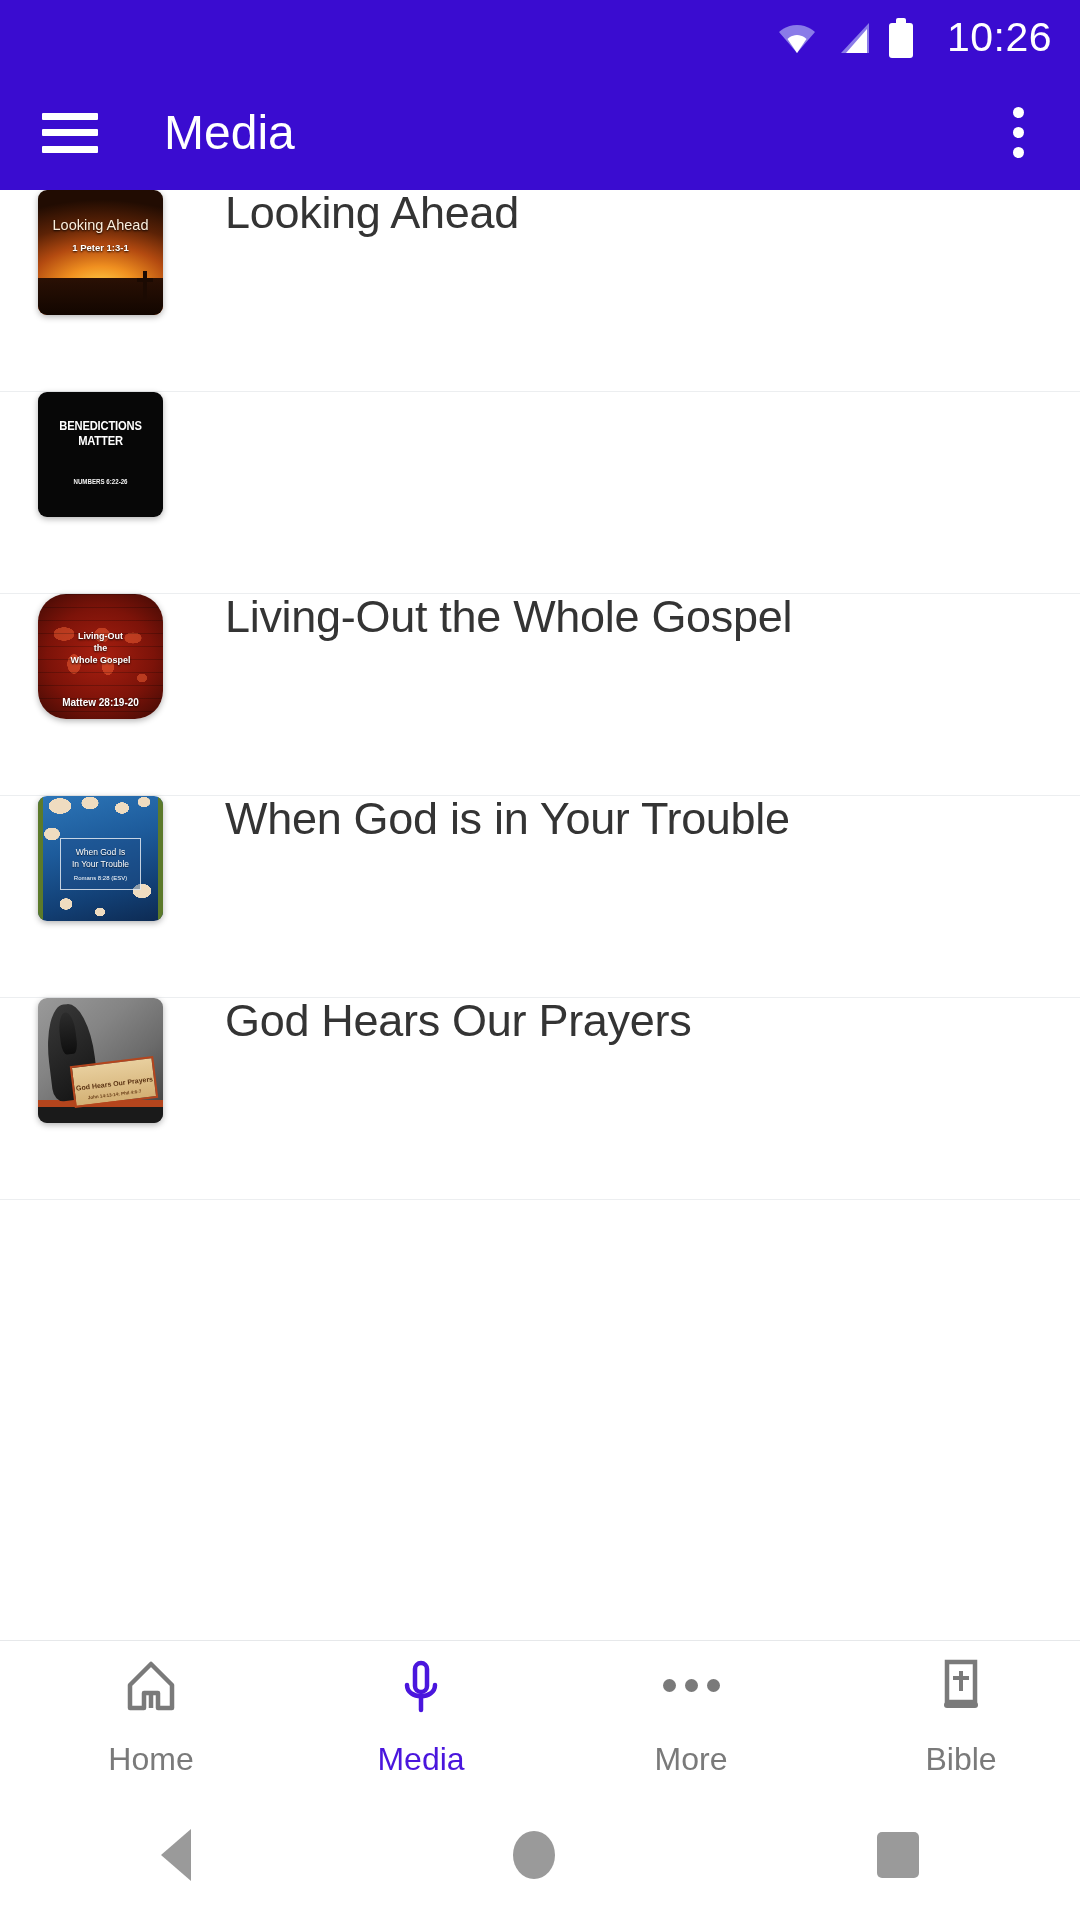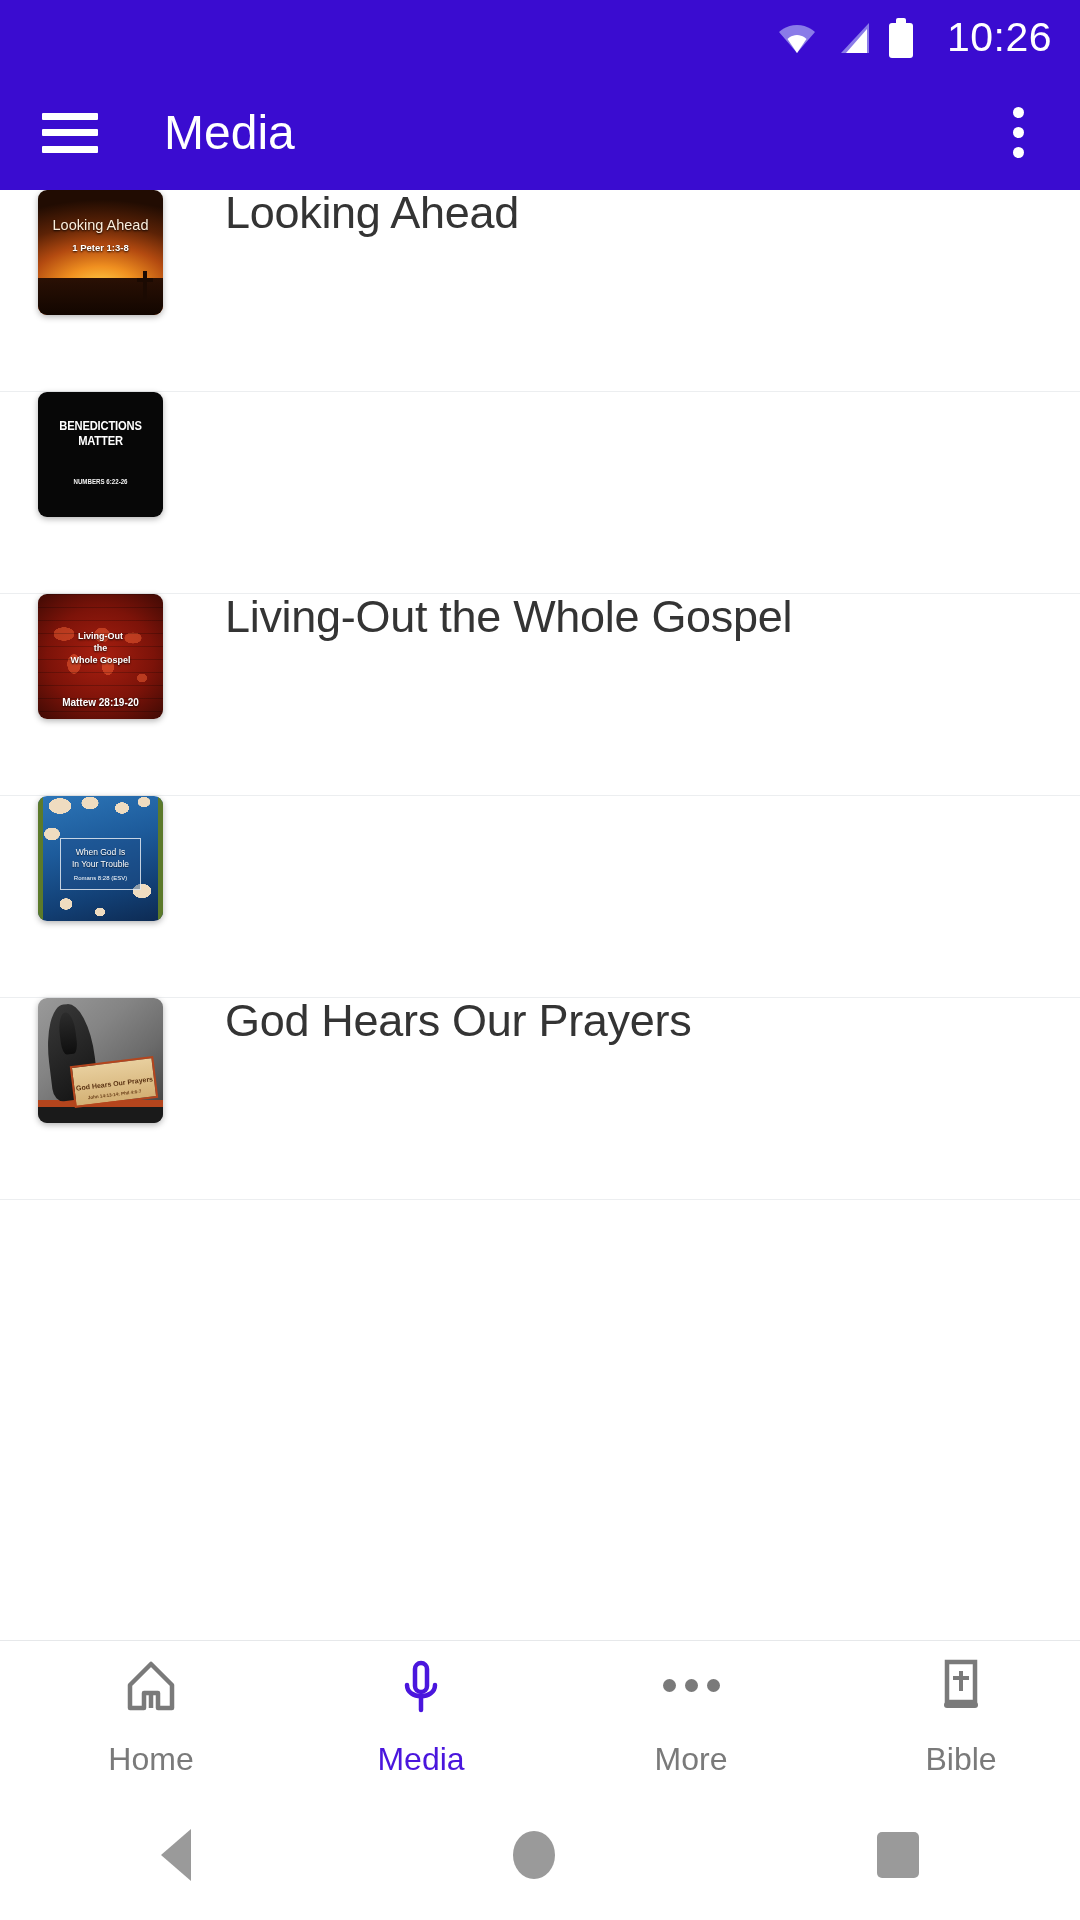--- a/index.html
+++ b/index.html
@@ -73,21 +73,21 @@
   .t1 .tx-b { top:52px; font-size:9.5px; font-weight:700; z-index:4; color:#fff;}
 
   
   .t2 { background:#070707; }
   .t2 .tx-a { top:26px; font-size:13px; font-weight:700; color:#fff; letter-spacing:-0.2px;
               font-family:"Liberation Sans Narrow","Liberation Sans",sans-serif; transform:scaleX(.86); text-shadow:none;}
   .t2 .tx-b { top:86px; font-size:7px; font-weight:700; color:#f2f2f2; transform:scaleX(.88); text-shadow:none;}
 
   
   .t3 { background:
-      radial-gradient(ellipse 95% 85% at 50% 50%, #a81f10 0%, #7c1309 45%, #400a04 78%, #1c0401 100%);
+      radial-gradient(ellipse 95% 85% at 50% 50%, #a81f10 0%, #7c1309 45%, #400a04 78%, #1c0401 100%); border-radius: 28px;
   }
   .t3 .mapmask { position:absolute; inset:0; opacity:.45;
     background:
       radial-gradient(ellipse 17px 11px at 26px 40px, #ff6a3a 60%, transparent 62%),
       radial-gradient(ellipse 11px 16px at 36px 70px, #ff6a3a 60%, transparent 62%),
       radial-gradient(ellipse 13px 12px at 64px 41px, #ff6a3a 60%, transparent 62%),
       radial-gradient(ellipse 10px 15px at 70px 72px, #ff6a3a 60%, transparent 62%),
       radial-gradient(ellipse 14px 9px  at 95px 44px, #ff6a3a 60%, transparent 62%),
       radial-gradient(ellipse 8px 7px   at 104px 84px, #ff6a3a 60%, transparent 62%);
   }
@@ -191,21 +191,21 @@
         <i></i>
         <i></i>
     </div>
   </div>
 
   <div class="list">
 
     <div class="row">
       <div class="thumb t1">
         <div class="tx tx-a">Looking Ahead</div>
-        <div class="tx tx-b">1 Peter 1:3-8</div>
+        <div class="tx tx-b">1 Peter 1:3-1</div>
         <div class="cross"></div>
       </div>
       <div class="row-title">Looking Ahead</div>
     </div>
 
     <div class="row">
       <div class="thumb t2">
         <div class="tx tx-a">BENEDICTIONS<br>MATTER</div>
         <div class="tx tx-b">NUMBERS 6:22-26</div>
       </div>
@@ -223,20 +223,21 @@
 
     <div class="row">
       <div class="thumb t4">
         <div class="edge-l"></div>
         <div class="edge-r"></div>
         <div class="peel"></div>
         <div class="plate"></div>
         <div class="tx tx-a">When God Is<br>In Your Trouble</div>
         <div class="tx tx-b">Romans 8:28 (ESV)</div>
       </div>
+      <div class="row-title">When God is in Your Trouble</div>
     </div>
 
     <div class="row">
       <div class="thumb t5">
         <div class="floor"></div>
         <div class="shelf"></div>
         <div class="hands"></div>
         <div class="sign"></div>
         <div class="tx-a">God Hears Our Prayers</div>
         <div class="tx-b">John 14:13-14; Phil 4:6-7</div>

